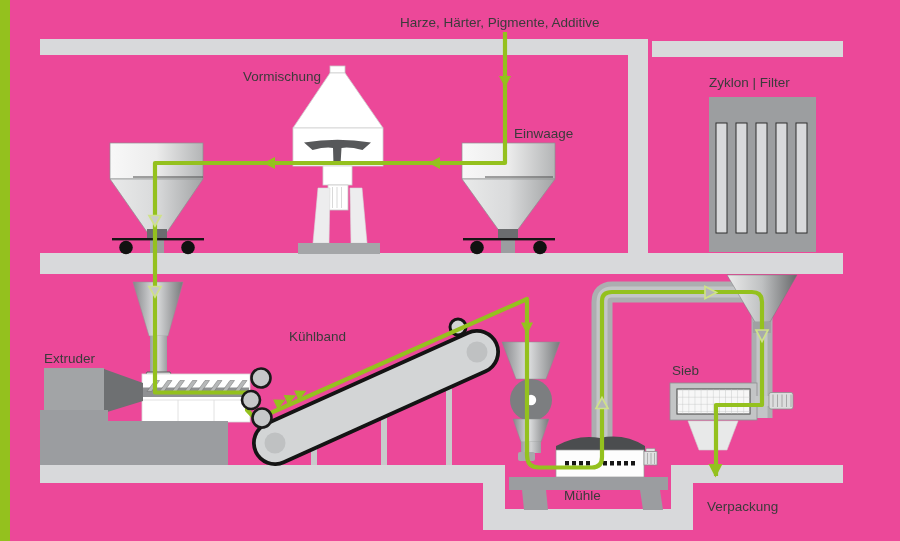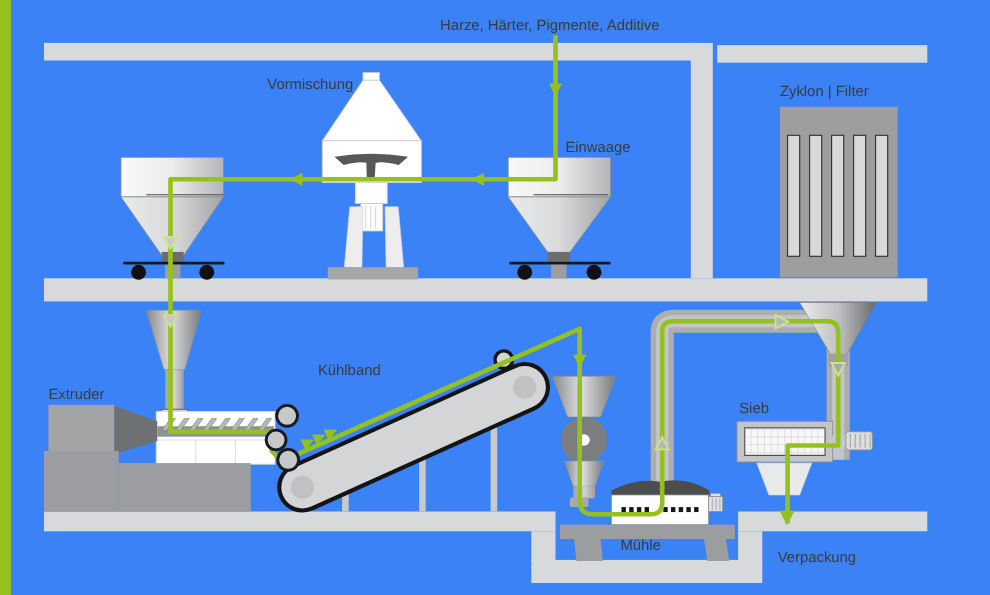--- a/index.html
+++ b/index.html
@@ -1,21 +1,21 @@
 <!DOCTYPE html>
 <html style="--flow: #94c11e; --flow-light: #cfe18a; --text: #3b3b3b;"><head>
 <meta charset="utf-8">
 <style>
   :root{
     --flow:#94c11e;
     --flow-light:#cfe18a;
     --text:#3b3b3b;
   }
   html,body{margin:0;padding:0;background:#fff;}
-  .stage{position:relative;width:900px;height:541px;background:#3b82f6;overflow:hidden;}
+  .stage{position:relative;width:900px;height:541px;background:#ec4899;overflow:hidden;}
   svg{display:block;}
   .lbl{font-family:"Liberation Sans",sans-serif;font-size:13.5px;fill:var(--text);}
   .flow-stroke{stroke:var(--flow);}
   .flow-fill{fill:var(--flow);}
   .flow-light-stroke{stroke:var(--flow-light);}
   .accent{fill:var(--flow);}
 </style>
 </head>
 <body>
 

